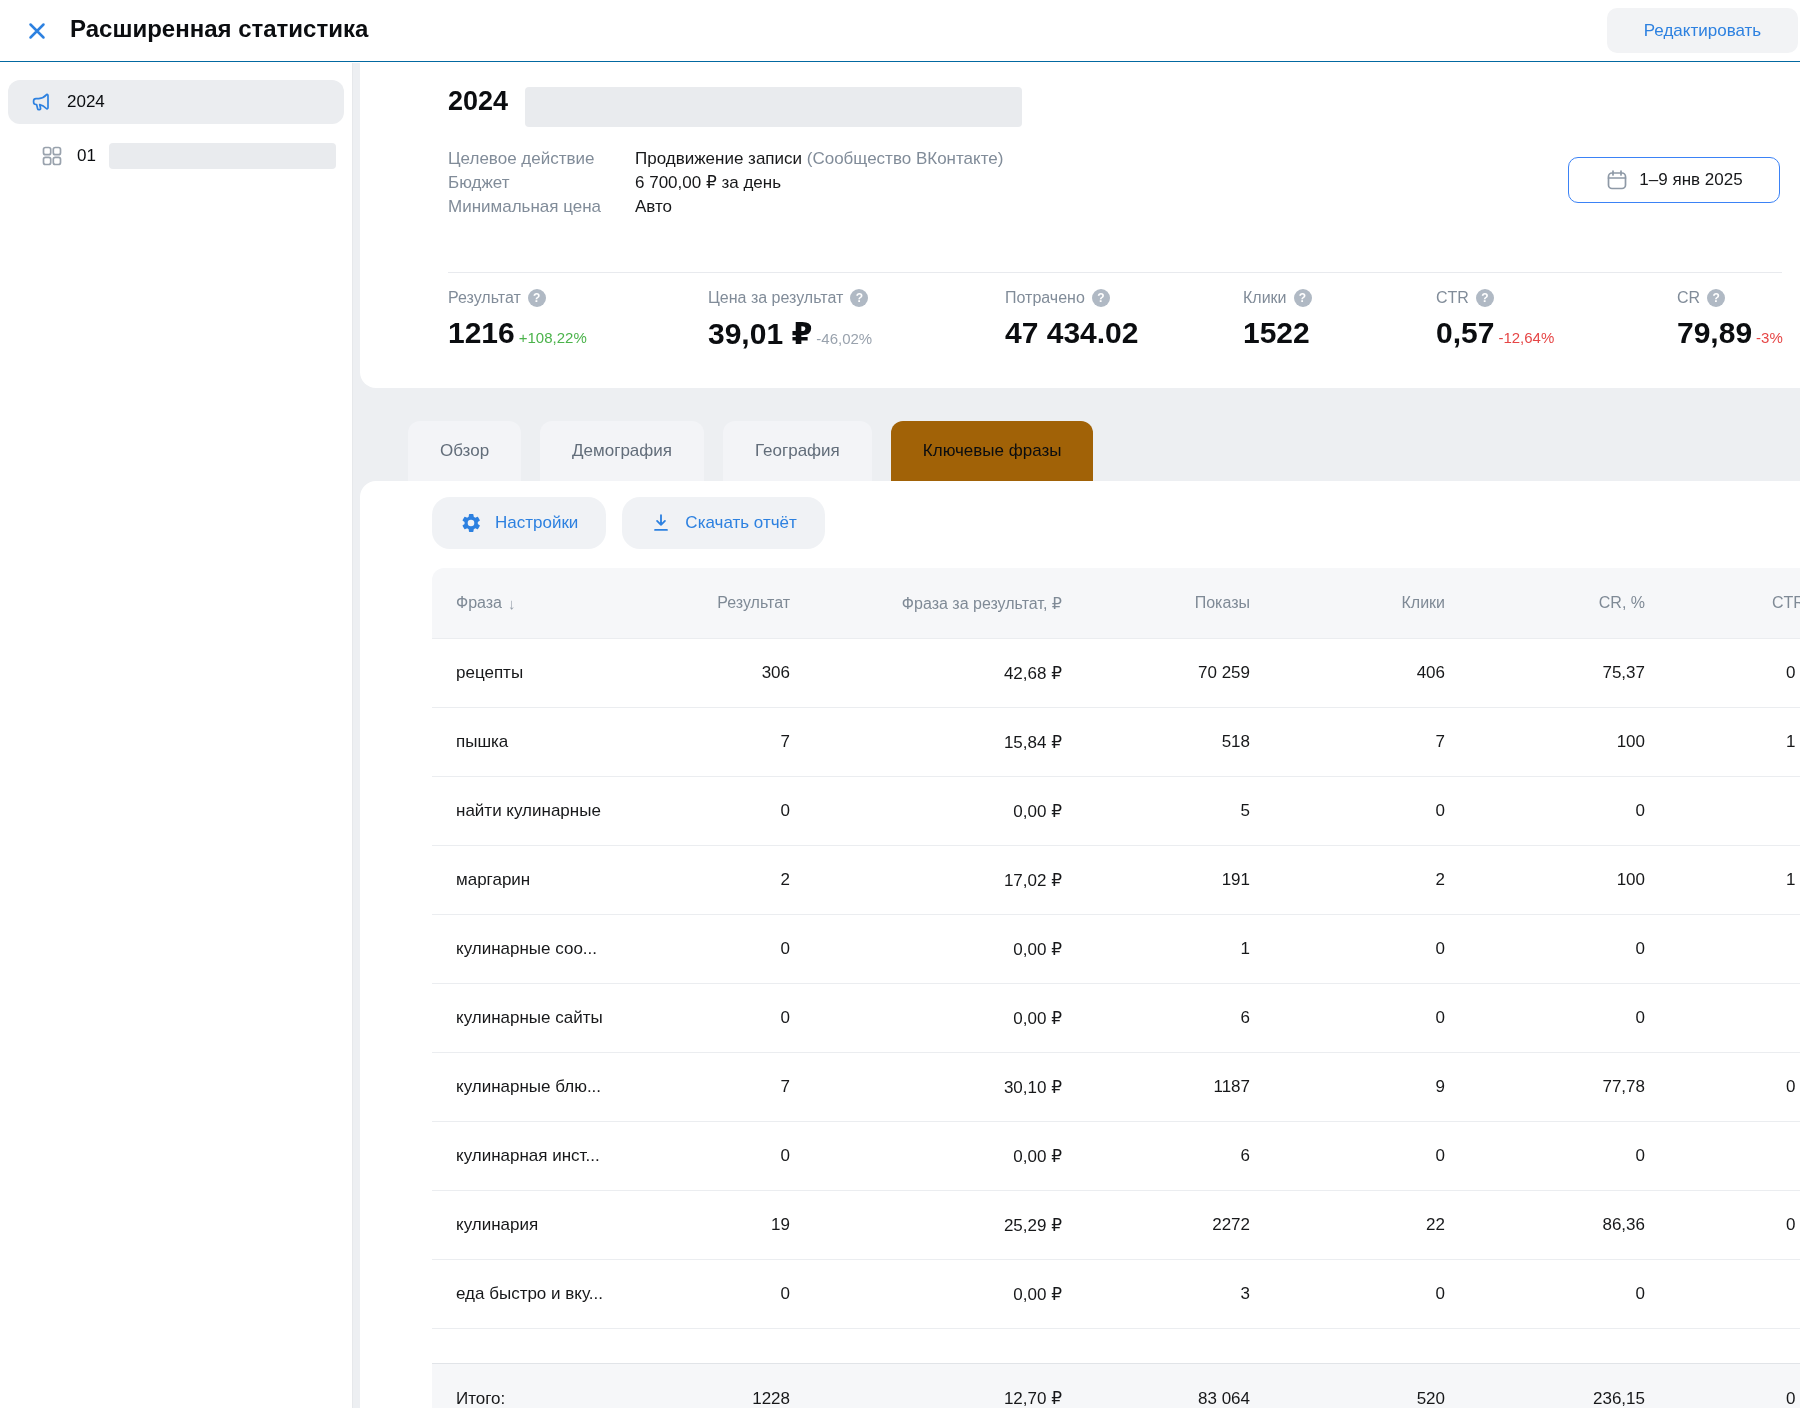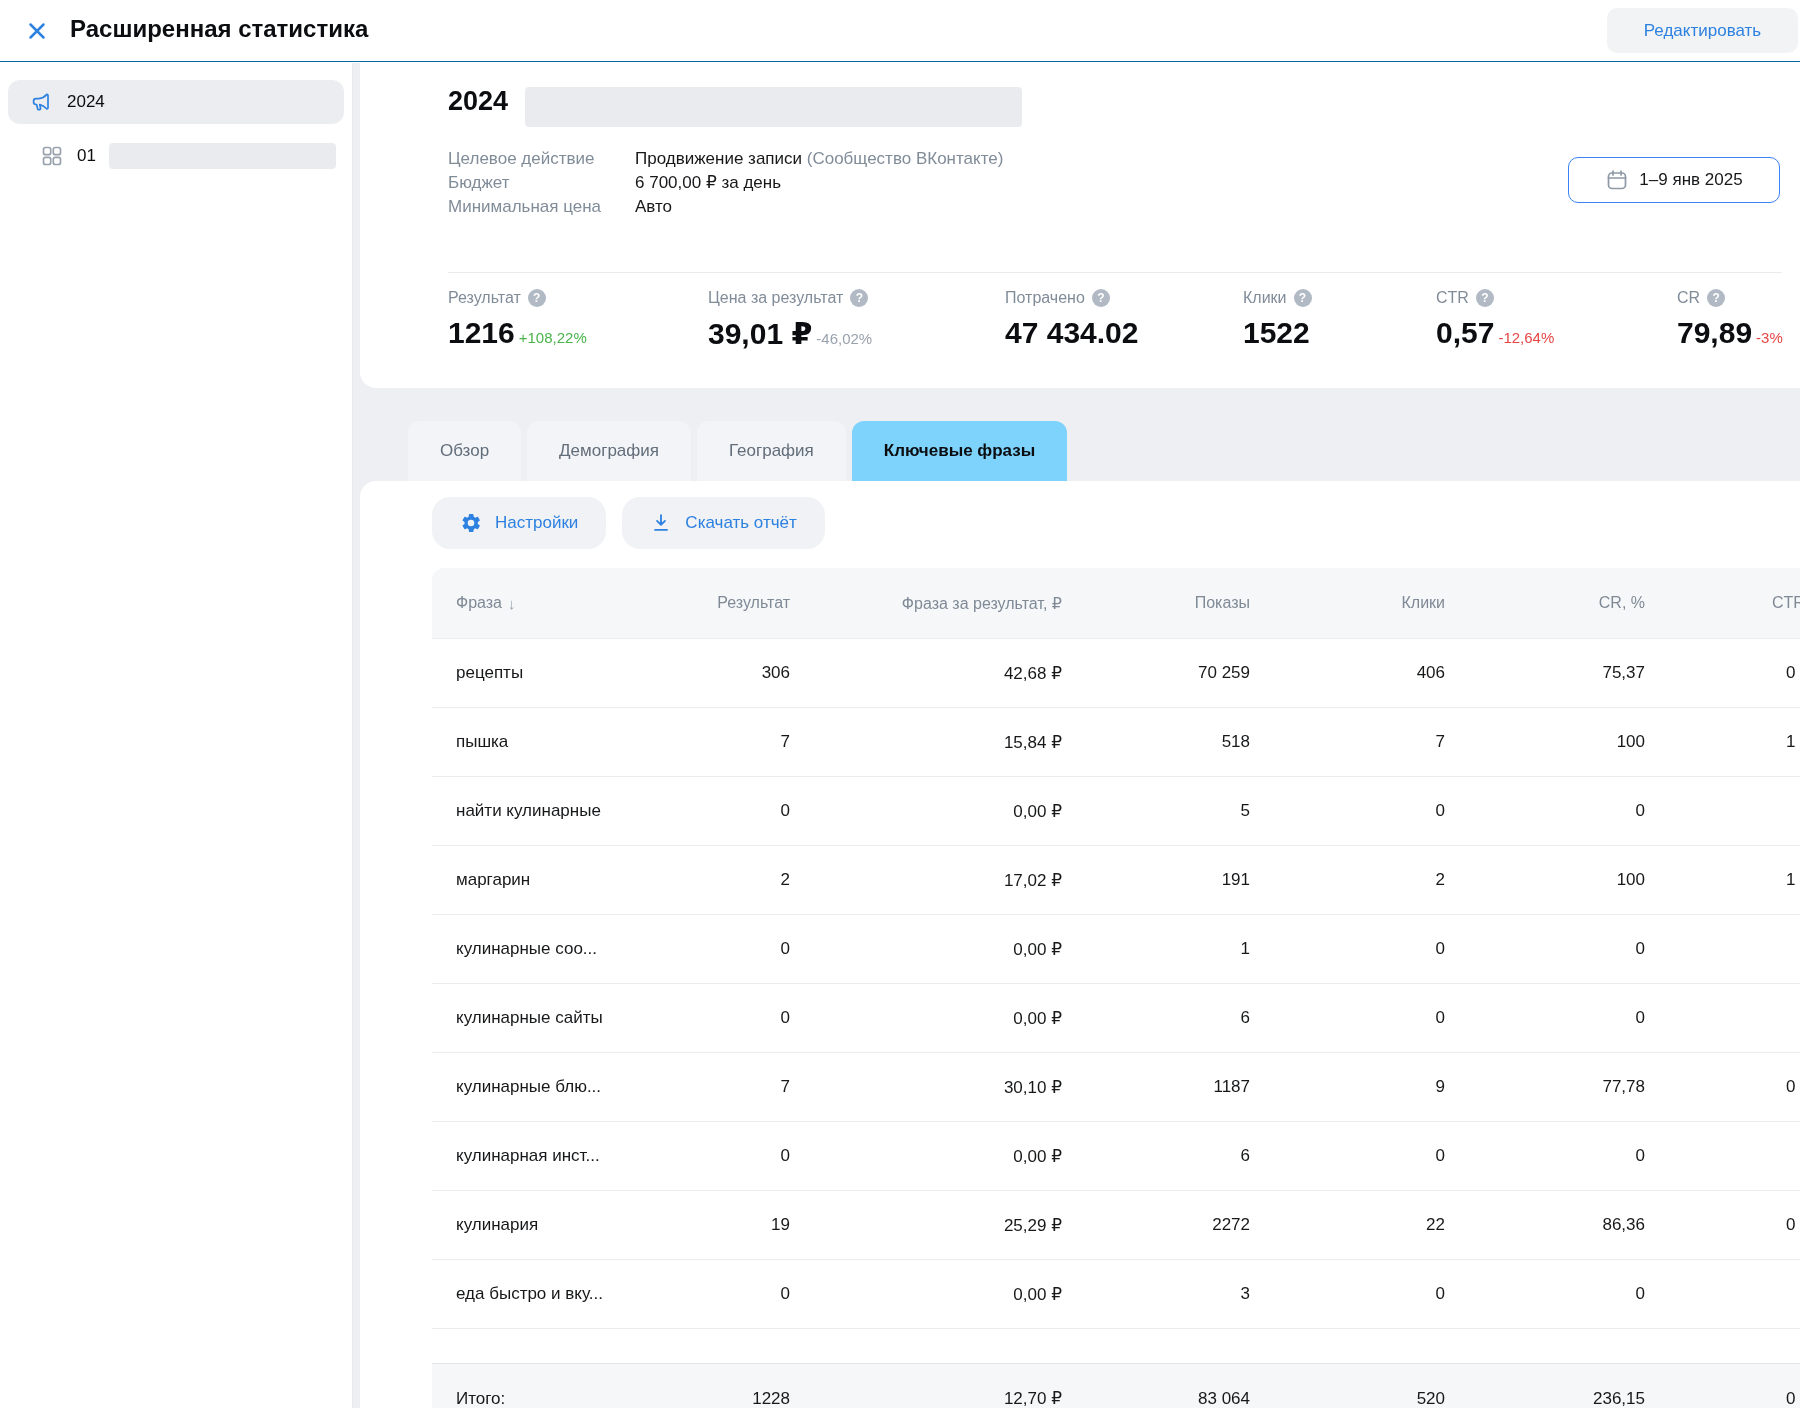--- a/index.html
+++ b/index.html
@@ -56,25 +56,25 @@
   .help { width: 18px; height: 18px; margin-left: 7px; border-radius: 50%;
           background: #b0b9c4; color: #fff; font-size: 12px; font-weight: 700;
           display: inline-flex; align-items: center; justify-content: center; cursor: pointer; }
   .stat .s-val { margin-top: 9px; font-size: 30px; font-weight: 600; color: #0b0d10; white-space: nowrap; }
   .stat .s-delta { font-size: 15px; font-weight: 500; margin-left: 4px; }
   .d-green { color: #4bb34b; } .d-red { color: #e64646; } .d-gray { color: #99a2ad; }
   .st-0 { left: 88px; } .st-1 { left: 348px; } .st-2 { left: 645px; }
   .st-3 { left: 883px; } .st-4 { left: 1076px; } .st-5 { left: 1317px; }
 
   
-  .tabs { position: absolute; left: 55px; top: 358px; display: flex; gap: 6px; z-index: 2; }
+  .tabs { position: absolute; left: 55px; top: 358px; display: flex; gap: 19px; z-index: 2; }
   .tab { height: 60px; padding: 0 32px; display: flex; align-items: center;
          background: #f3f4f7; border: none; border-radius: 12px 12px 0 0;
          font-size: 17px; color: #626d7a; cursor: pointer; font-family: inherit; white-space: nowrap; }
-  .tab.active { background: #7dd3fc; color: #0b0d10; font-weight: 700; }
+  .tab.active { background: #a16207; color: #0b0d10; font-weight: 400; }
 
   
   .content { position: absolute; left: 7px; top: 418px; right: 0; bottom: 0;
              background: #fff; border-radius: 16px 0 0 0; padding: 16px 0 0 72px; overflow: hidden; }
   .toolbar { display: flex; gap: 16px; }
   .tool-btn { height: 52px; padding: 0 28px; background: #f0f2f5; border: none; border-radius: 18px;
               color: #2d81e0; font-size: 17px; font-weight: 500; font-family: inherit;
               display: flex; align-items: center; gap: 13px; cursor: pointer; }
 
   

